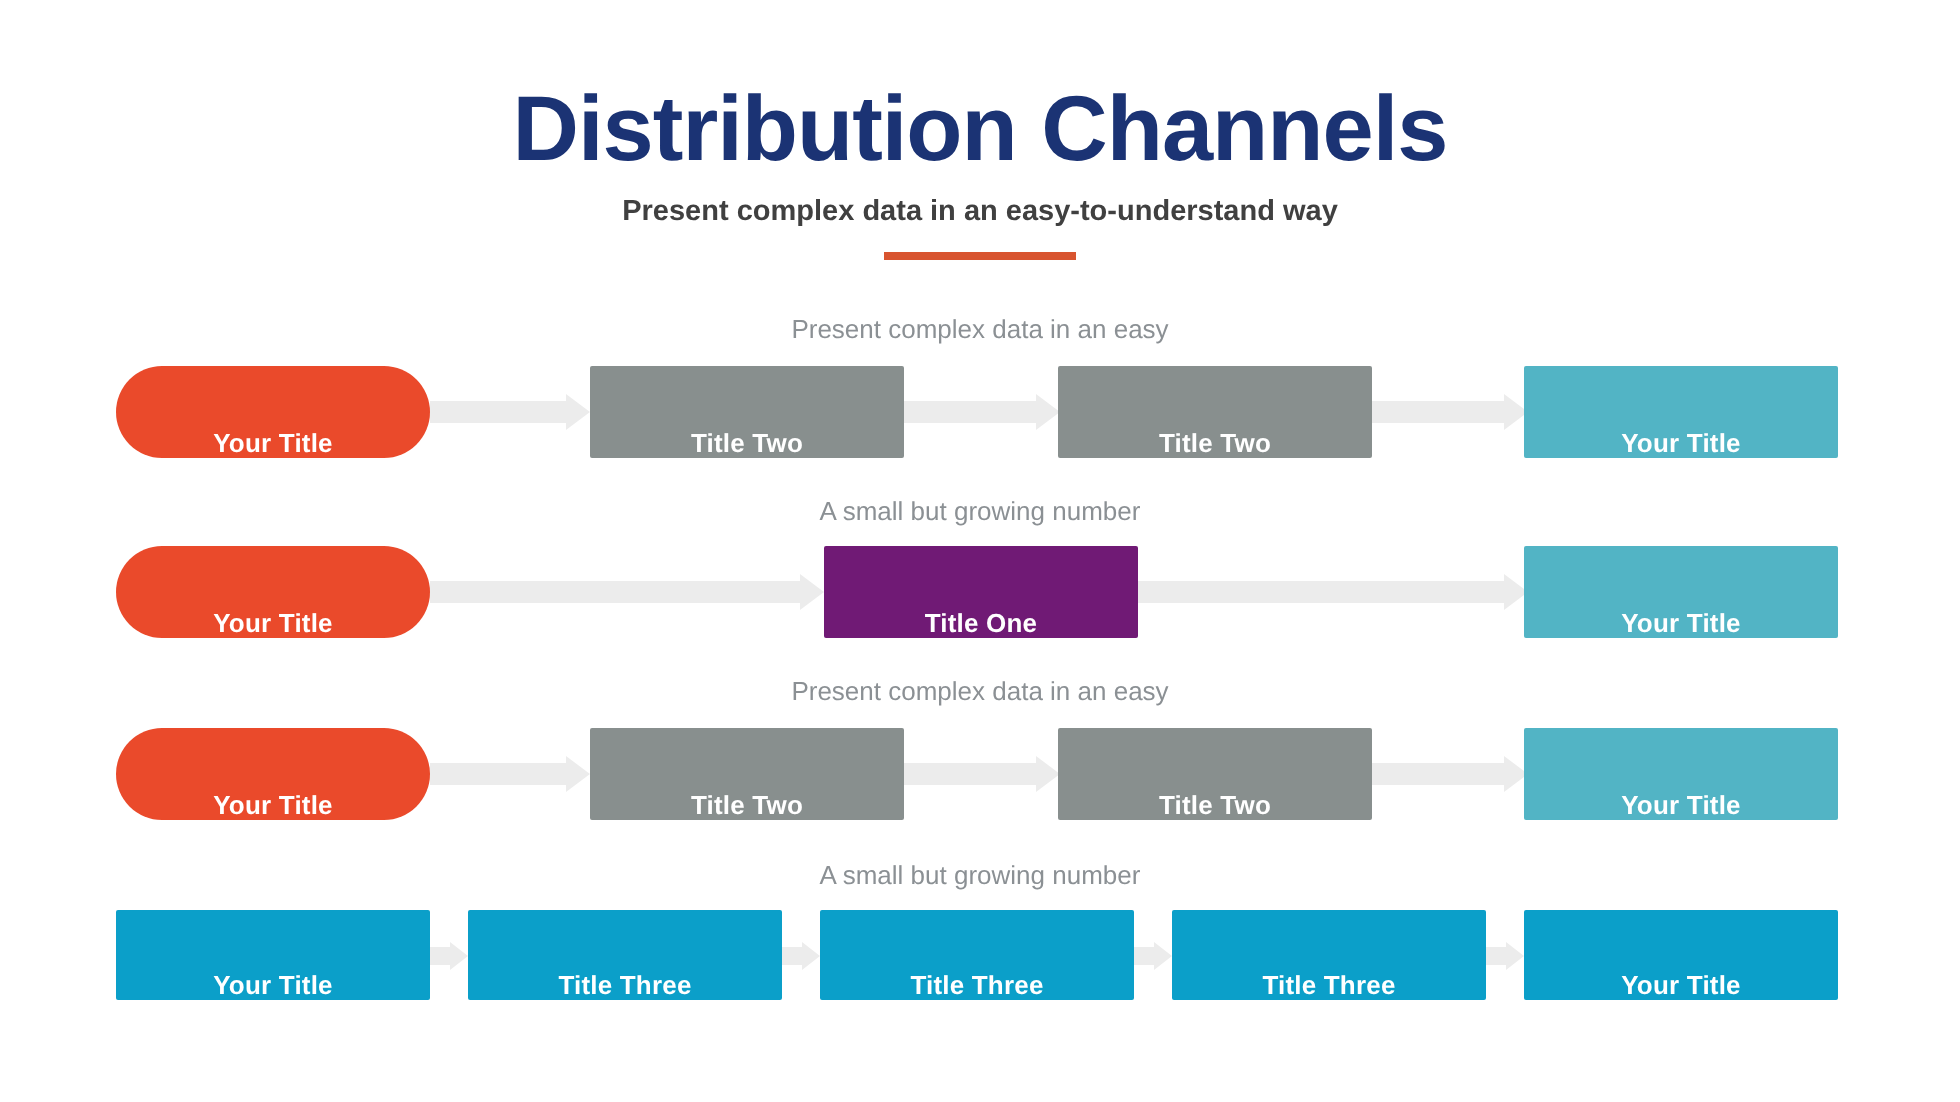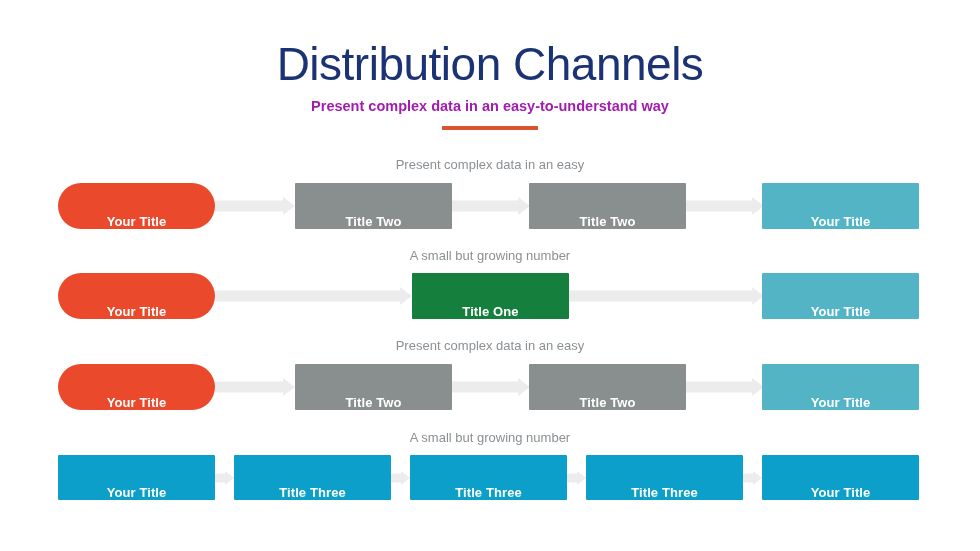--- a/index.html
+++ b/index.html
@@ -8,27 +8,27 @@
     background:#ffffff;
     font-family:"Liberation Sans", sans-serif;
     overflow:hidden;
   }
   .slide { position:relative; width:980px; height:551px; background:#fff; }
 
   
   .title {
     position:absolute; left:0; top:40px; width:980px;
     text-align:center;
-    font-size:46px; font-weight:normal; letter-spacing:-0.5px;
+    font-size:46px; font-weight:bold; letter-spacing:-0.5px;
     color:#1b3374; line-height:1.05;
   }
   .subtitle {
     position:absolute; left:0; top:98px; width:980px;
     text-align:center;
-    font-size:14.5px; font-weight:600; color:#a21caf;
+    font-size:14.5px; font-weight:600; color:#404040;
   }
   .divider {
     position:absolute; left:442px; top:126px;
     width:96px; height:4px; background:#d8542f;
   }
 
   
   .row-label {
     position:absolute; width:980px; left:0;
     text-align:center; font-size:13px; color:#8b9094;
@@ -98,21 +98,21 @@
     </div>
 
   <div class="row-label" style="top:248px">A small but growing number</div>
   <div class="node pill" style="left:58px;  top:273px; width:157px; height:46px; background:#ea4a2b">
     <span>Your Title</span>
     </div>
   <div class="arrow" style="left:215px; top:273px; width:197px; height:46px">
     <div class="shaft" style="width:185px"></div>
       <div class="head" style="left:185px"></div>
     </div>
-  <div class="node sq" style="left:412px; top:273px; width:157px; height:46px; background:#15803d">
+  <div class="node sq" style="left:412px; top:273px; width:157px; height:46px; background:#701a75">
     <span>Title One</span>
     </div>
   <div class="arrow" style="left:569px; top:273px; width:195px; height:46px">
     <div class="shaft" style="width:183px"></div>
       <div class="head" style="left:183px"></div>
     </div>
   <div class="node sq" style="left:762px; top:273px; width:157px; height:46px; background:#52b4c5">
     <span>Your Title</span>
     </div>
 

